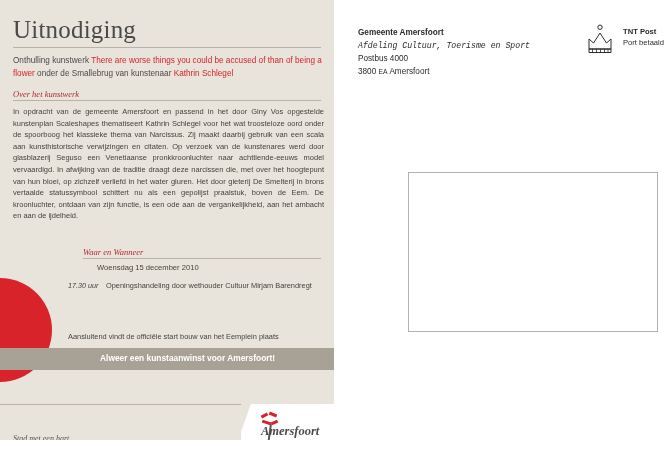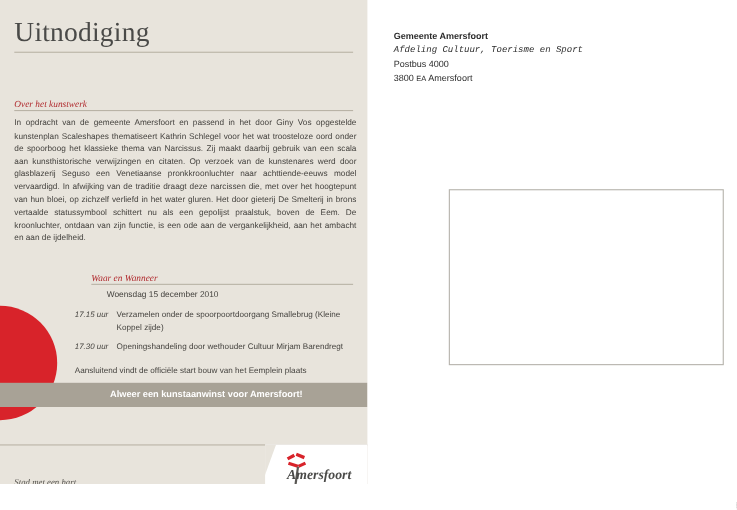--- a/index.html
+++ b/index.html
@@ -287,36 +287,35 @@
 
 <div class="card">
 
   <div class="left-panel">
 
     <div class="red-circle"></div>
 
     <div class="title">Uitnodiging</div>
     <div class="title-rule"></div>
 
+    <div class="lead">
+      <span>Onthulling kunstwerk </span><span class="hl">There are worse things you could be accused of than of being a flower</span><span> onder de Smallebrug van kunstenaar </span><span class="hl">Kathrin Schlegel</span>
+    </div>
 
     <div class="section-label label-over">Over het kunstwerk</div>
     <div class="label-rule-over"></div>
 
     <div class="body-text">In opdracht van de gemeente Amersfoort en passend in het door Giny Vos opgestelde kunstenplan Scaleshapes thematiseert Kathrin Schlegel voor het wat troosteloze oord onder de spoorboog het klassieke thema van Narcissus. Zij maakt daarbij gebruik van een scala aan kunsthistorische verwijzingen en citaten. Op verzoek van de kunstenares werd door glasblazerij Seguso een Venetiaanse pronkkroonluchter naar achttiende-eeuws model vervaardigd. In afwijking van de traditie draagt deze narcissen die, met over het hoogtepunt van hun bloei, op zichzelf verliefd in het water gluren. Het door gieterij De Smelterij in brons vertaalde statussymbool schittert nu als een gepolijst praalstuk, boven de Eem. De kroonluchter, ontdaan van zijn functie, is een ode aan de vergankelijkheid, aan het ambacht en aan de ijdelheid.</div>
 
     <div class="section-label label-when">Waar en Wanneer</div>
     <div class="label-rule-when"></div>
 
     <div class="date-line">Woensdag 15 december 2010</div>
 
     <div class="sched">
-      <div class="sched-row">
-        <div class="sched-time">17.15 uur</div>
-        <div class="sched-desc">Verzamelen onder de spoorpoortdoorgang Smallebrug (Kleine Koppel zijde)</div>
-      </div>
       <div class="sched-row">
         <div class="sched-time">17.30 uur</div>
         <div class="sched-desc">Openingshandeling  door wethouder Cultuur Mirjam Barendregt</div>
       </div>
     </div>
 
     <div class="sched-note">Aansluitend vindt de officiële start bouw van het Eemplein plaats</div>
 
     <div class="cta-bar"></div>
     <div class="cta-text">Alweer een kunstaanwinst voor Amersfoort!</div>
@@ -338,19 +337,37 @@
 
   <div class="right-panel">
 
     <div class="addr">
       <div class="org">Gemeente Amersfoort</div>
       <div class="dept">Afdeling Cultuur, Toerisme en Sport</div>
       <div>Postbus 4000</div>
       <div><span>3800</span> <span class="sc">EA</span> <span>Amersfoort</span></div>
     </div>
 
+    <div class="tnt">
+      <div class="crown">
+        <svg width="34" height="32" viewBox="0 0 34 32" xmlns="http://www.w3.org/2000/svg">
+          <circle cx="17" cy="3.2" r="2.2" fill="none" stroke="#2b2b2b" stroke-width="1"></circle>
+          <path d="M6 25 L6 15 L10.5 19 L17 9 L23.5 19 L28 15 L28 25 Z" fill="none" stroke="#2b2b2b" stroke-width="1"></path>
+          <path d="M6 25 L28 25 L28 28.5 L6 28.5 Z" fill="none" stroke="#2b2b2b" stroke-width="1"></path>
+          <line x1="9.5" y1="25" x2="9.5" y2="28.5" stroke="#2b2b2b" stroke-width="0.8"></line>
+          <line x1="13.5" y1="25" x2="13.5" y2="28.5" stroke="#2b2b2b" stroke-width="0.8"></line>
+          <line x1="17.5" y1="25" x2="17.5" y2="28.5" stroke="#2b2b2b" stroke-width="0.8"></line>
+          <line x1="21.5" y1="25" x2="21.5" y2="28.5" stroke="#2b2b2b" stroke-width="0.8"></line>
+          <line x1="25" y1="25" x2="25" y2="28.5" stroke="#2b2b2b" stroke-width="0.8"></line>
+        </svg>
+      </div>
+      <div class="tnt-labels">
+        <div class="t1">TNT Post</div>
+        <div class="t2">Port betaald</div>
+      </div>
+    </div>
 
     <div class="stamp-box"></div>
 
     <div class="side-credit">ontwerp: concreet geeft vorm</div>
   </div>
 
 </div>
 
 </body></html>

